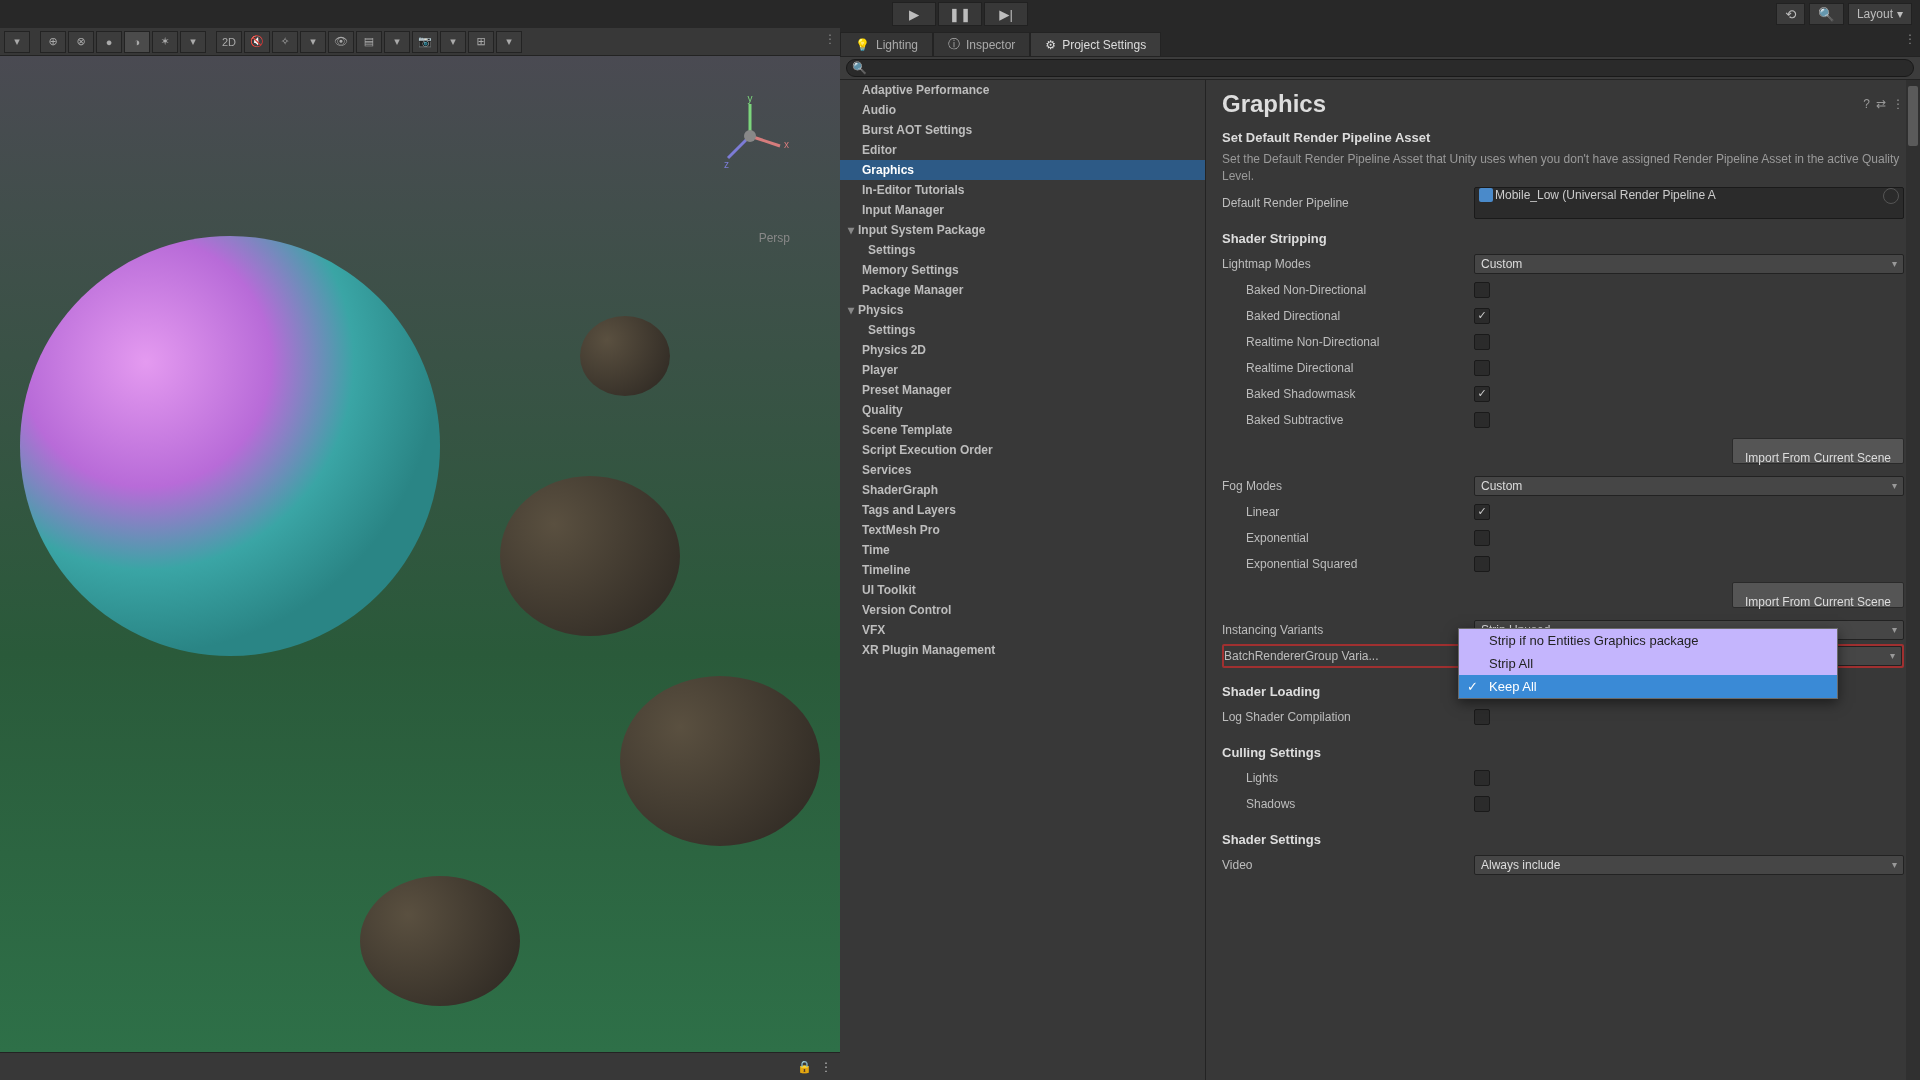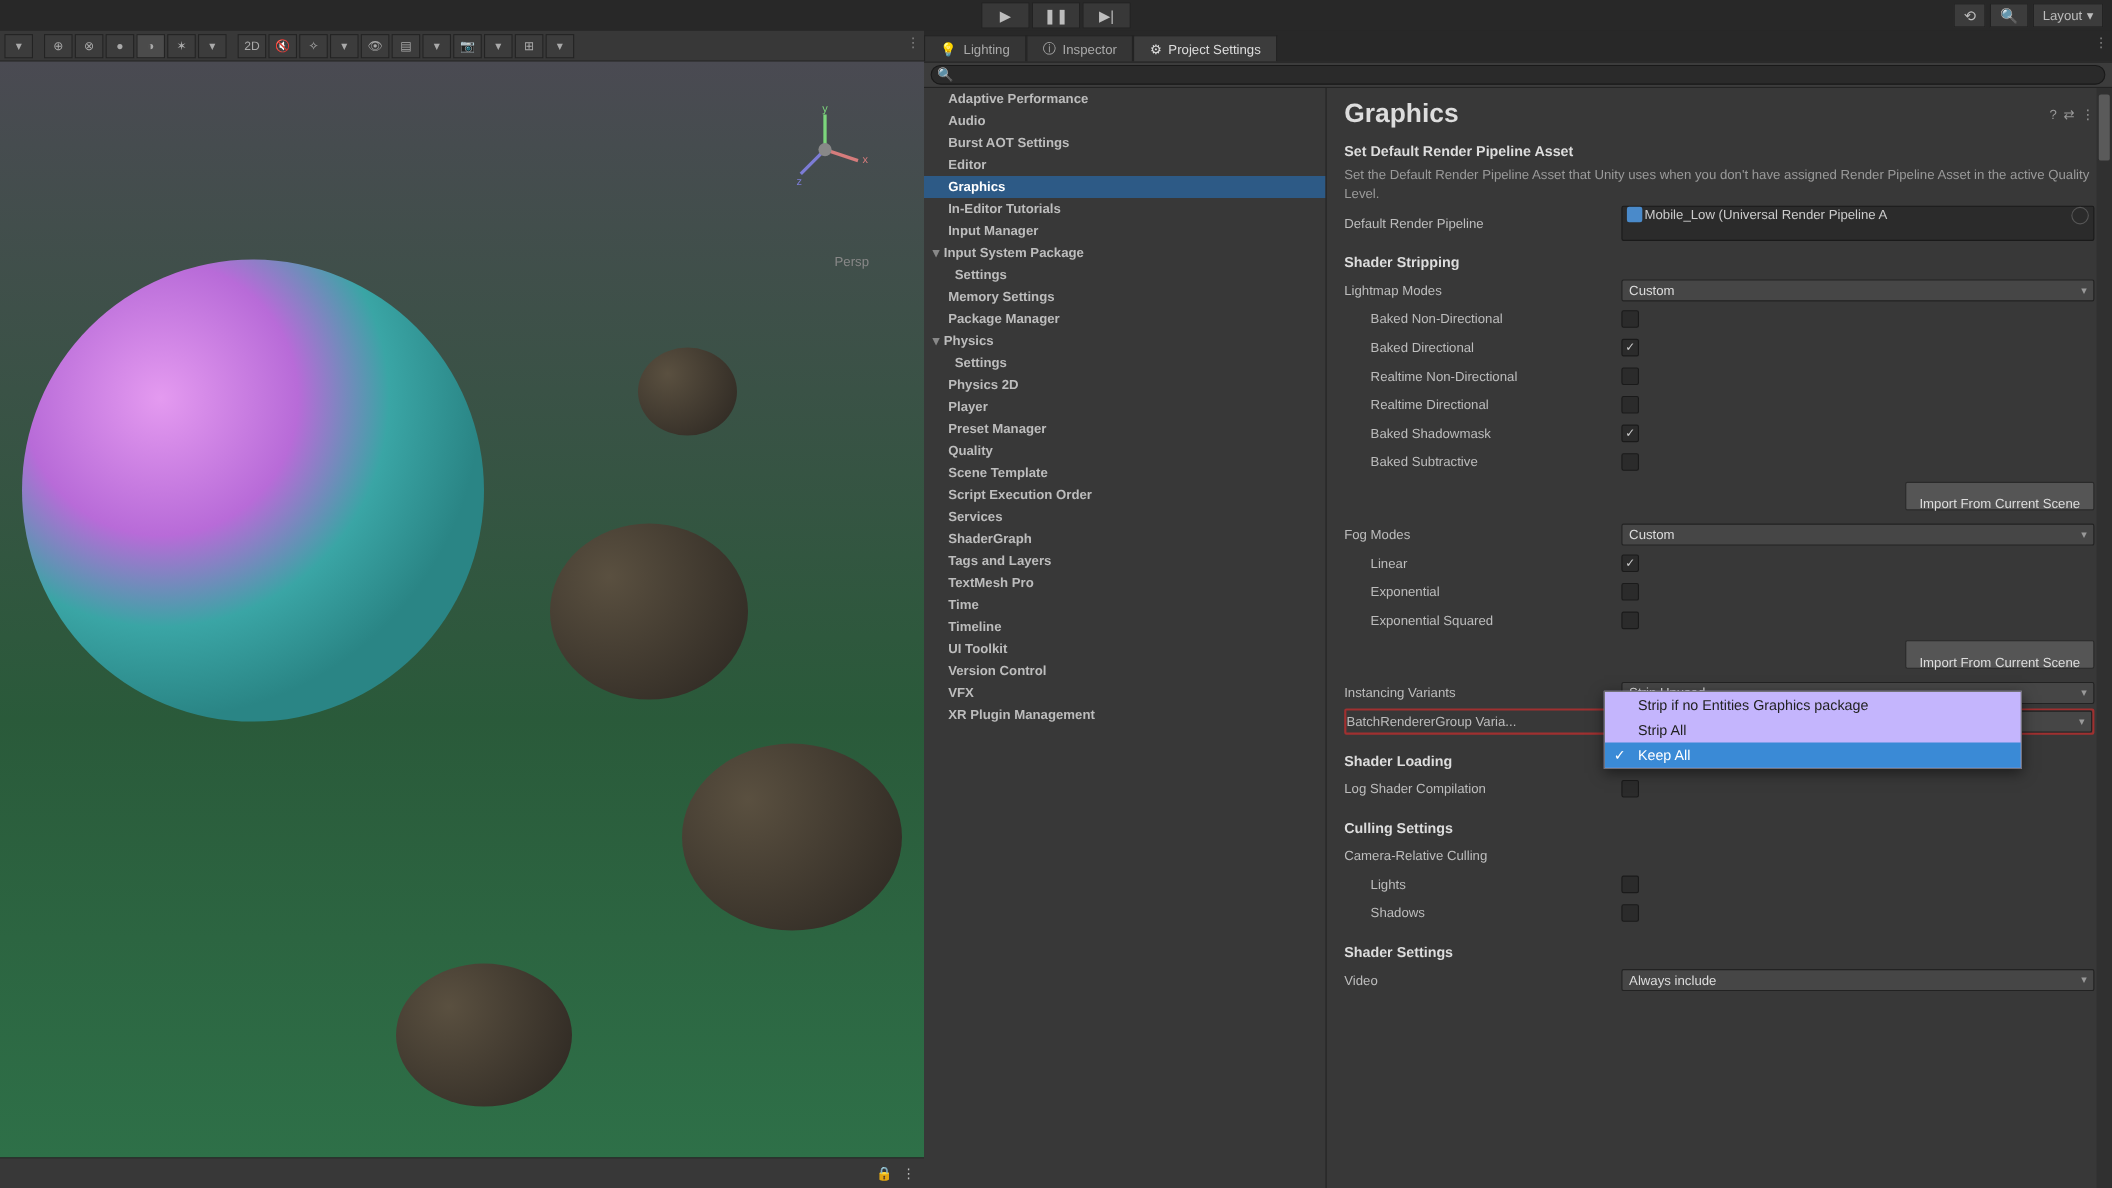--- a/index.html
+++ b/index.html
@@ -621,23 +621,20 @@
         <div class="spacer-v"></div>
         <div class="section-title">Shader Loading</div>
         <div class="prop-row">
             <span class="label">Log Shader Compilation</span>
             <div class="chk"></div>
           </div>
 
         <div class="spacer-v"></div>
         <div class="section-title">Culling Settings</div>
         <div class="prop-row">
-            <span class="label">Camera-Relative Culling</span>
-          </div>
-        <div class="prop-row">
             <span class="label indent">Lights</span>
             <div class="chk"></div>
           </div>
         <div class="prop-row">
             <span class="label indent">Shadows</span>
             <div class="chk"></div>
           </div>
 
         <div class="spacer-v"></div>
         <div class="section-title">Shader Settings</div>

